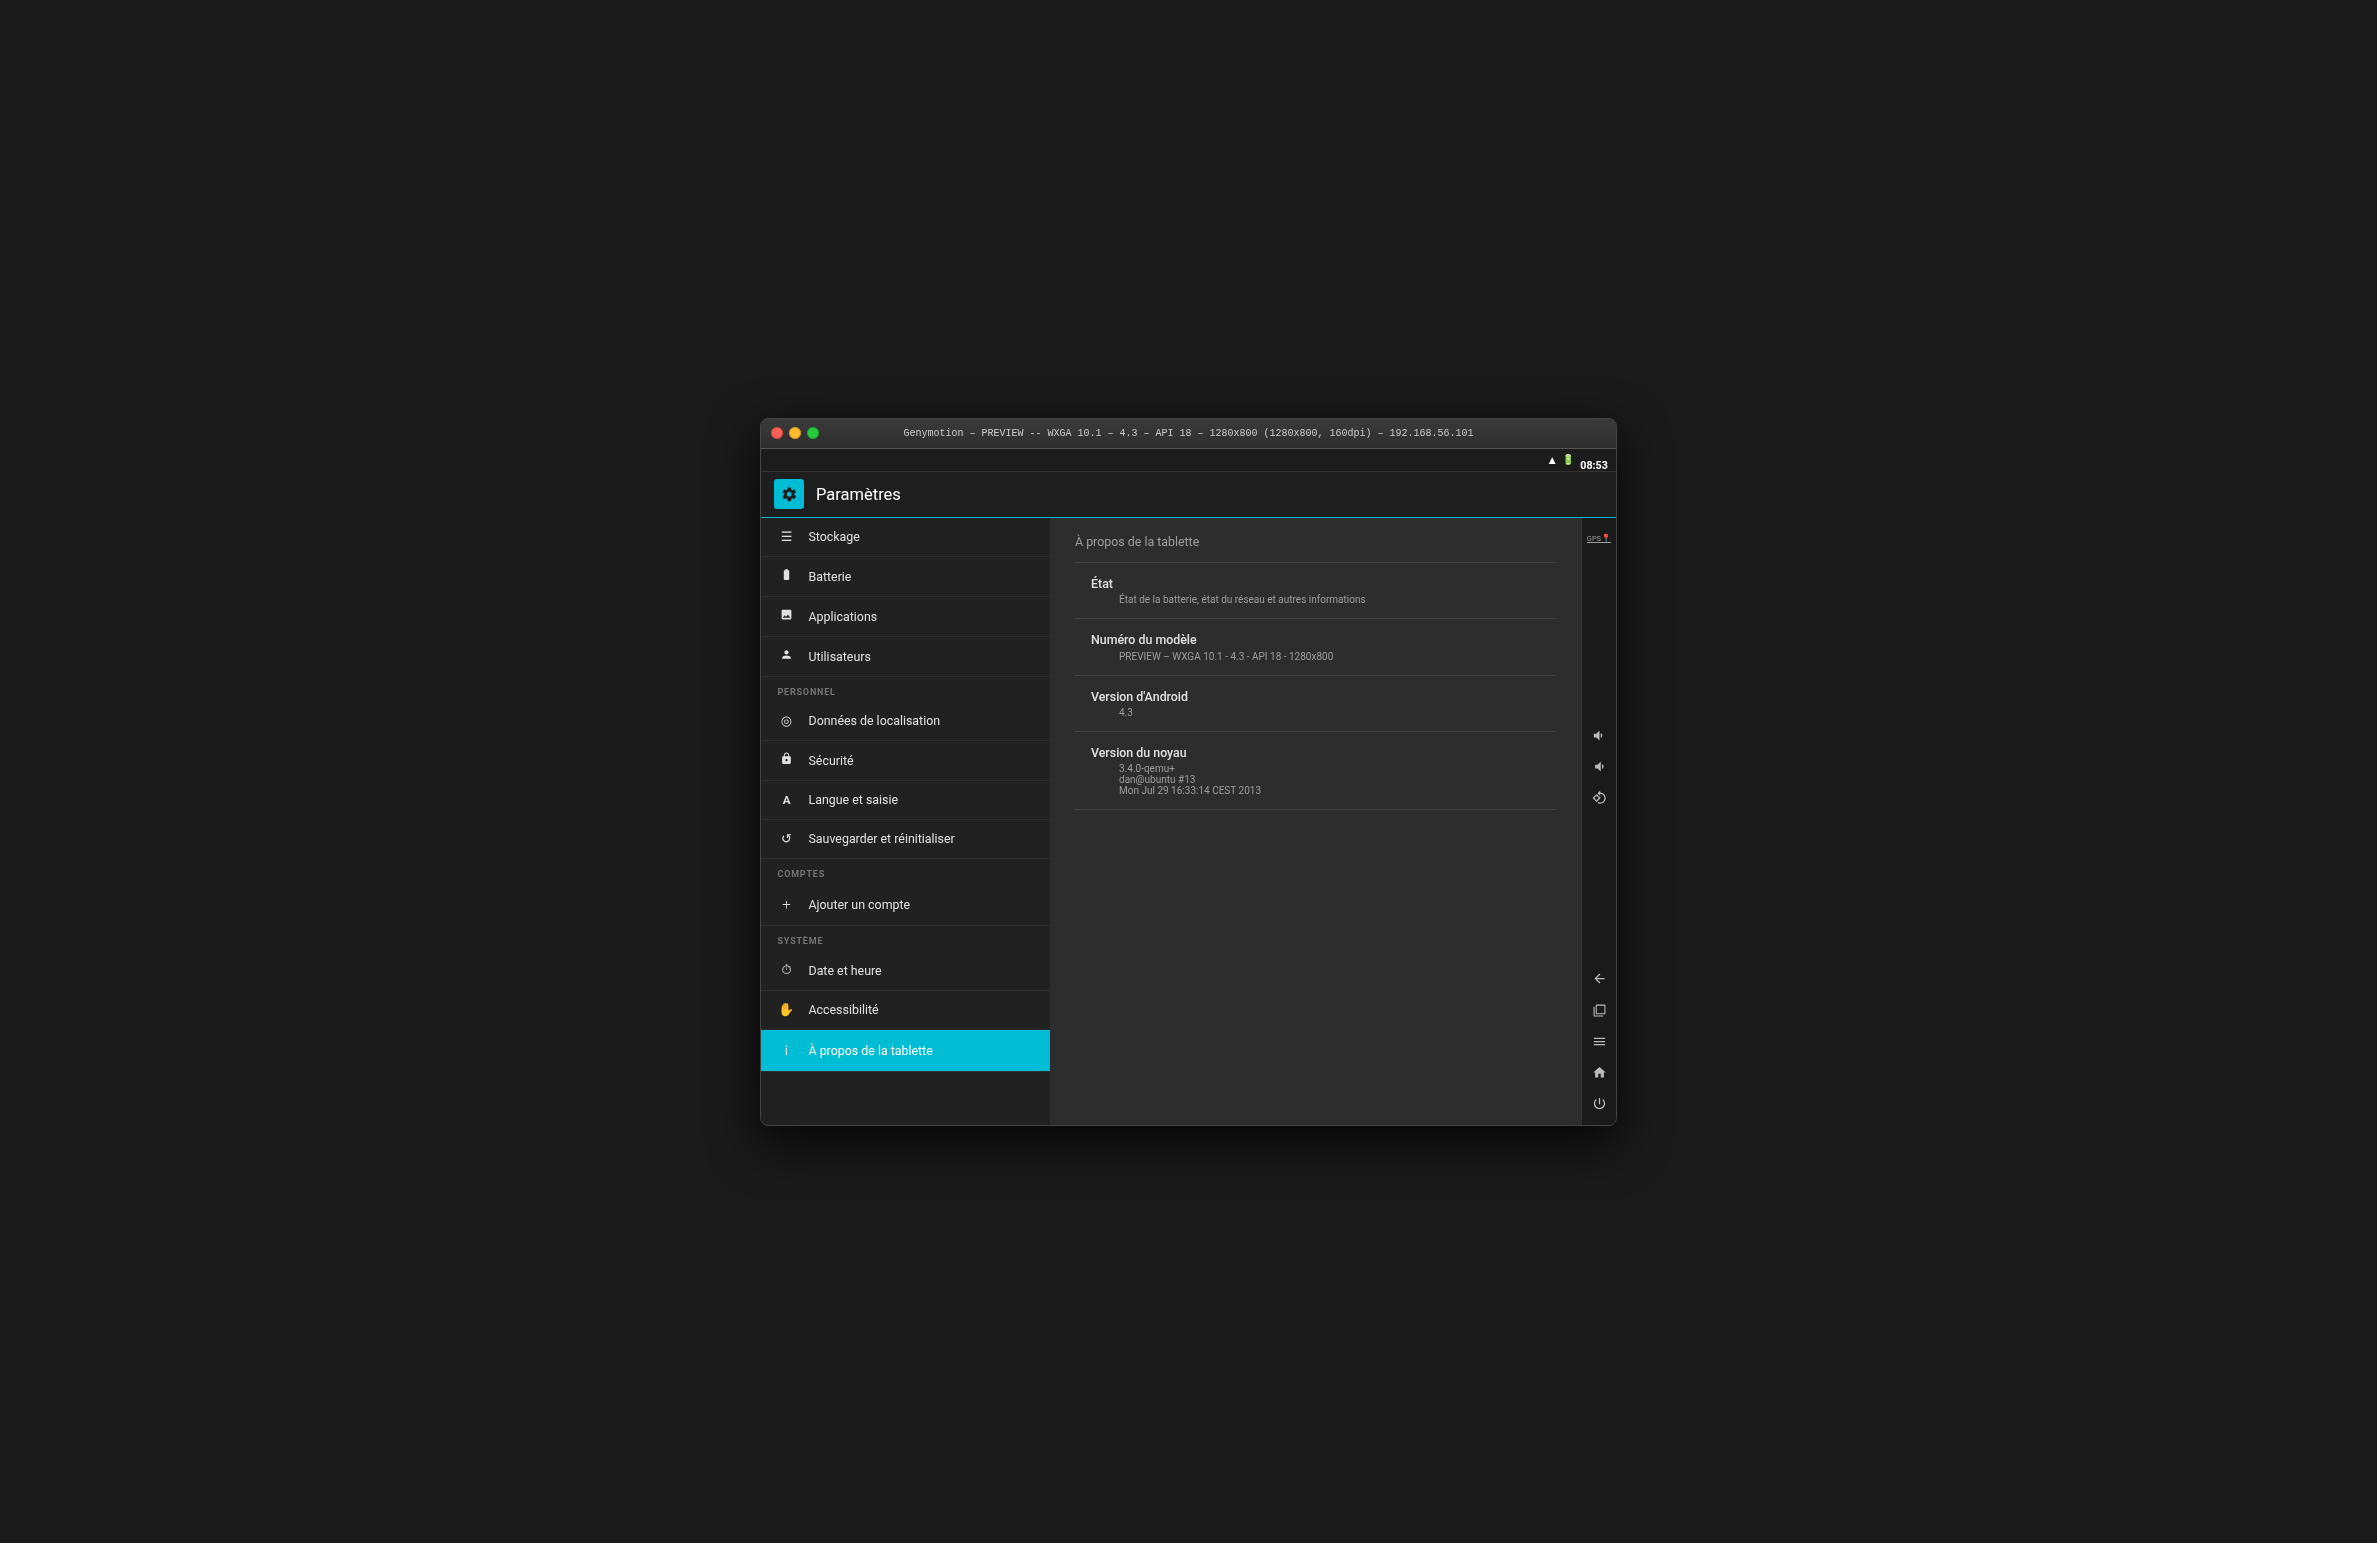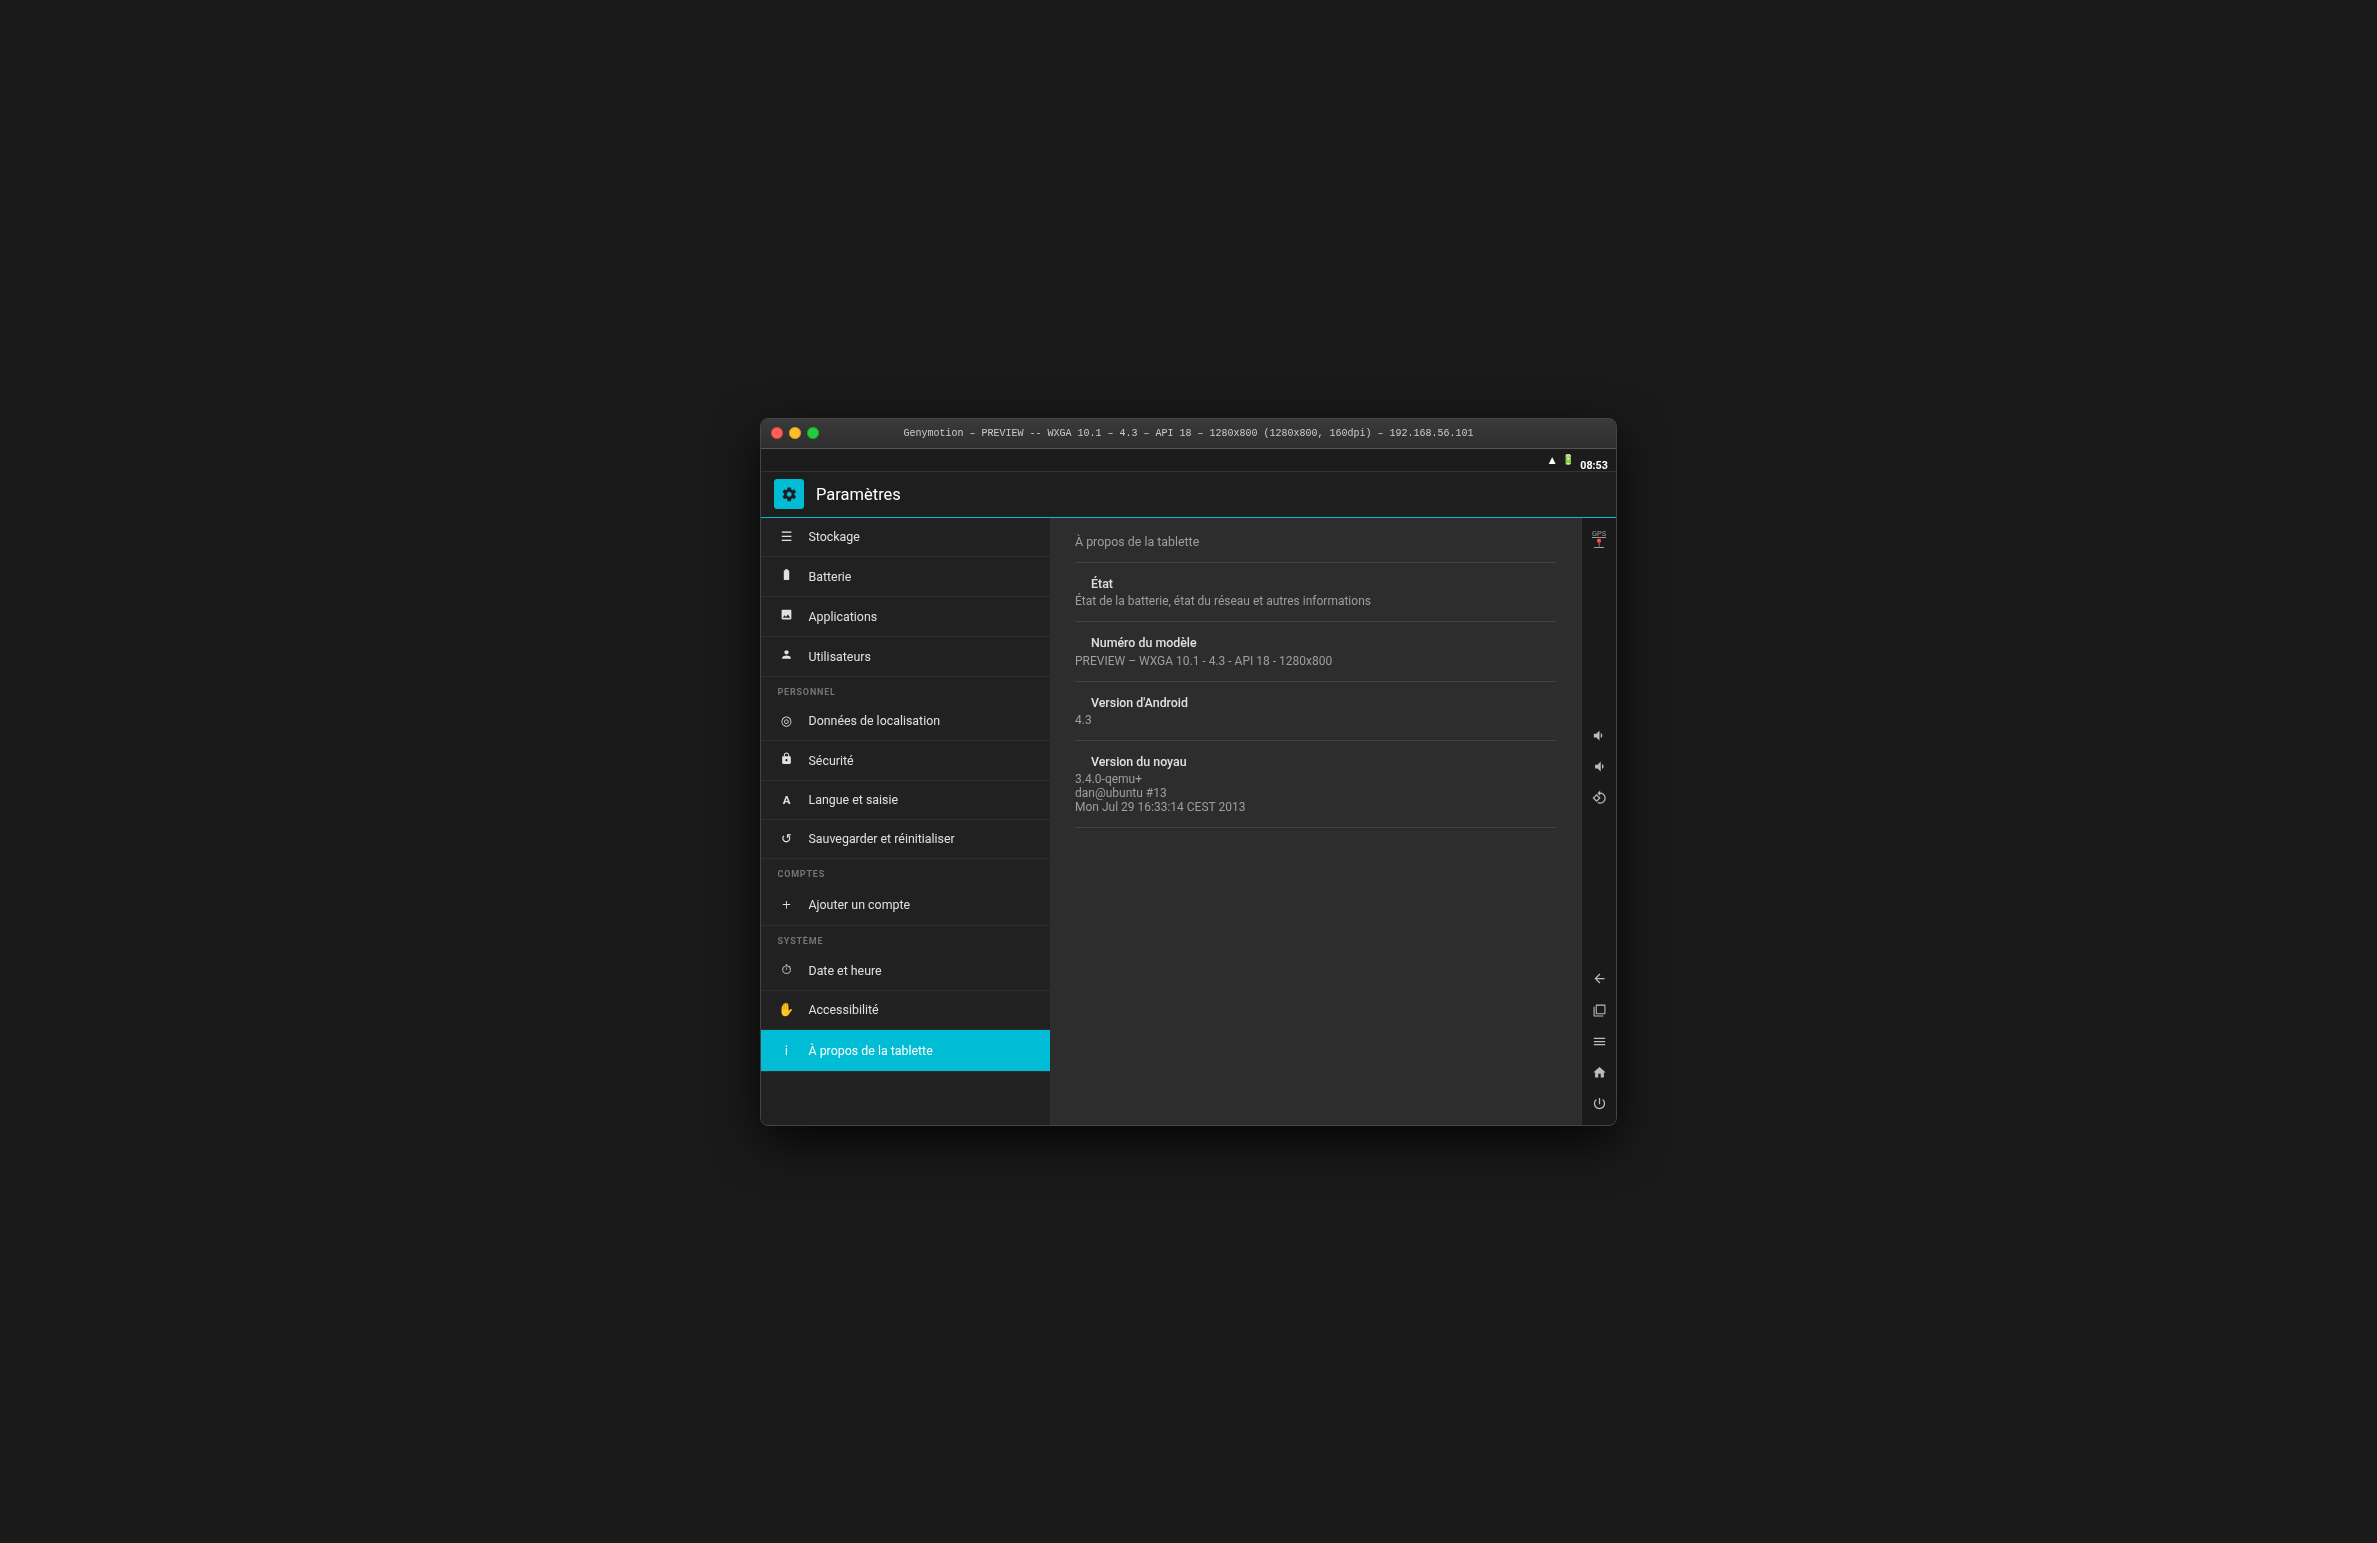--- a/index.html
+++ b/index.html
@@ -180,21 +180,22 @@
     }
     .detail-row-title {
       color: #e0e0e0;
       font-size: 12.4px;
       font-weight: 500;
       margin-bottom: 3.3px;
       padding-left: 16px;
     }
     .detail-row-subtitle {
       color: #9e9e9e;
-      font-size: 12px;
+      font-size: 10px;
+      margin-left: 44px;
     }
     .detail-row-title.bold {
       font-weight: bold;
       color: #ffffff;
     }
     
     .right-sidebar {
       width: 35px;
       background: #1a1a1a;
       display: flex;
@@ -368,21 +369,21 @@
         <div class="detail-row">
           <div class="detail-row-title">Version du noyau</div>
           <div class="detail-row-subtitle" style="white-space: pre-line;">3.4.0-qemu+
 dan@ubuntu #13
 Mon Jul 29 16:33:14 CEST 2013</div>
         </div>
 
       </div>
 
       <div class="right-sidebar">
-        <div class="right-btn gps" style="flex-direction:column;font-size:8.2px;color:#9e9e9e;text-decoration:underline;">
+        <div class="right-btn gps" style="flex-direction:row;font-size:8.2px;color:#9e9e9e;text-decoration:underline;">
           <span style="font-size:7.4px;">GPS</span>
           <span>📍</span>
         </div>
         <div class="spacer"></div>
         <div class="right-btn vol-up">
           <svg width="15" height="15" viewBox="0 0 24 24" fill="#bbb">
               <path d="M3 9v6h4l5 5V4L7 9H3zm13.5 3c0-1.77-1.02-3.29-2.5-4.03v8.05c1.48-.73 2.5-2.25 2.5-4.02z"></path>
             </svg>
         </div>
         <div class="right-btn">

